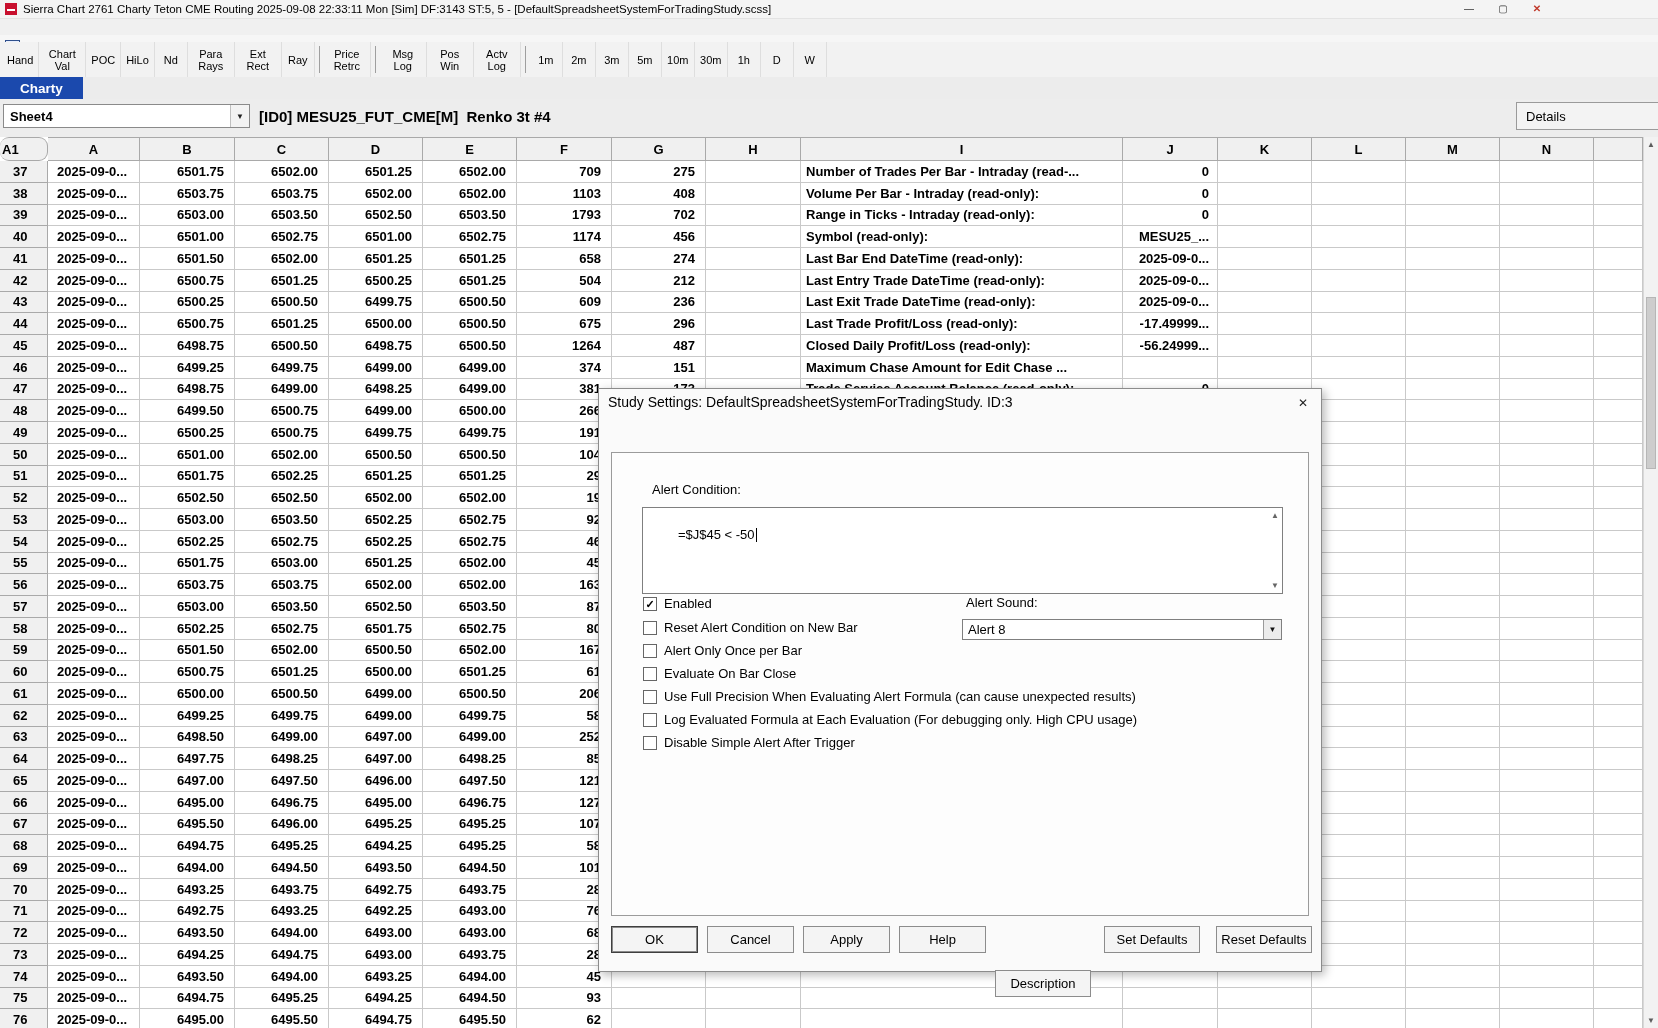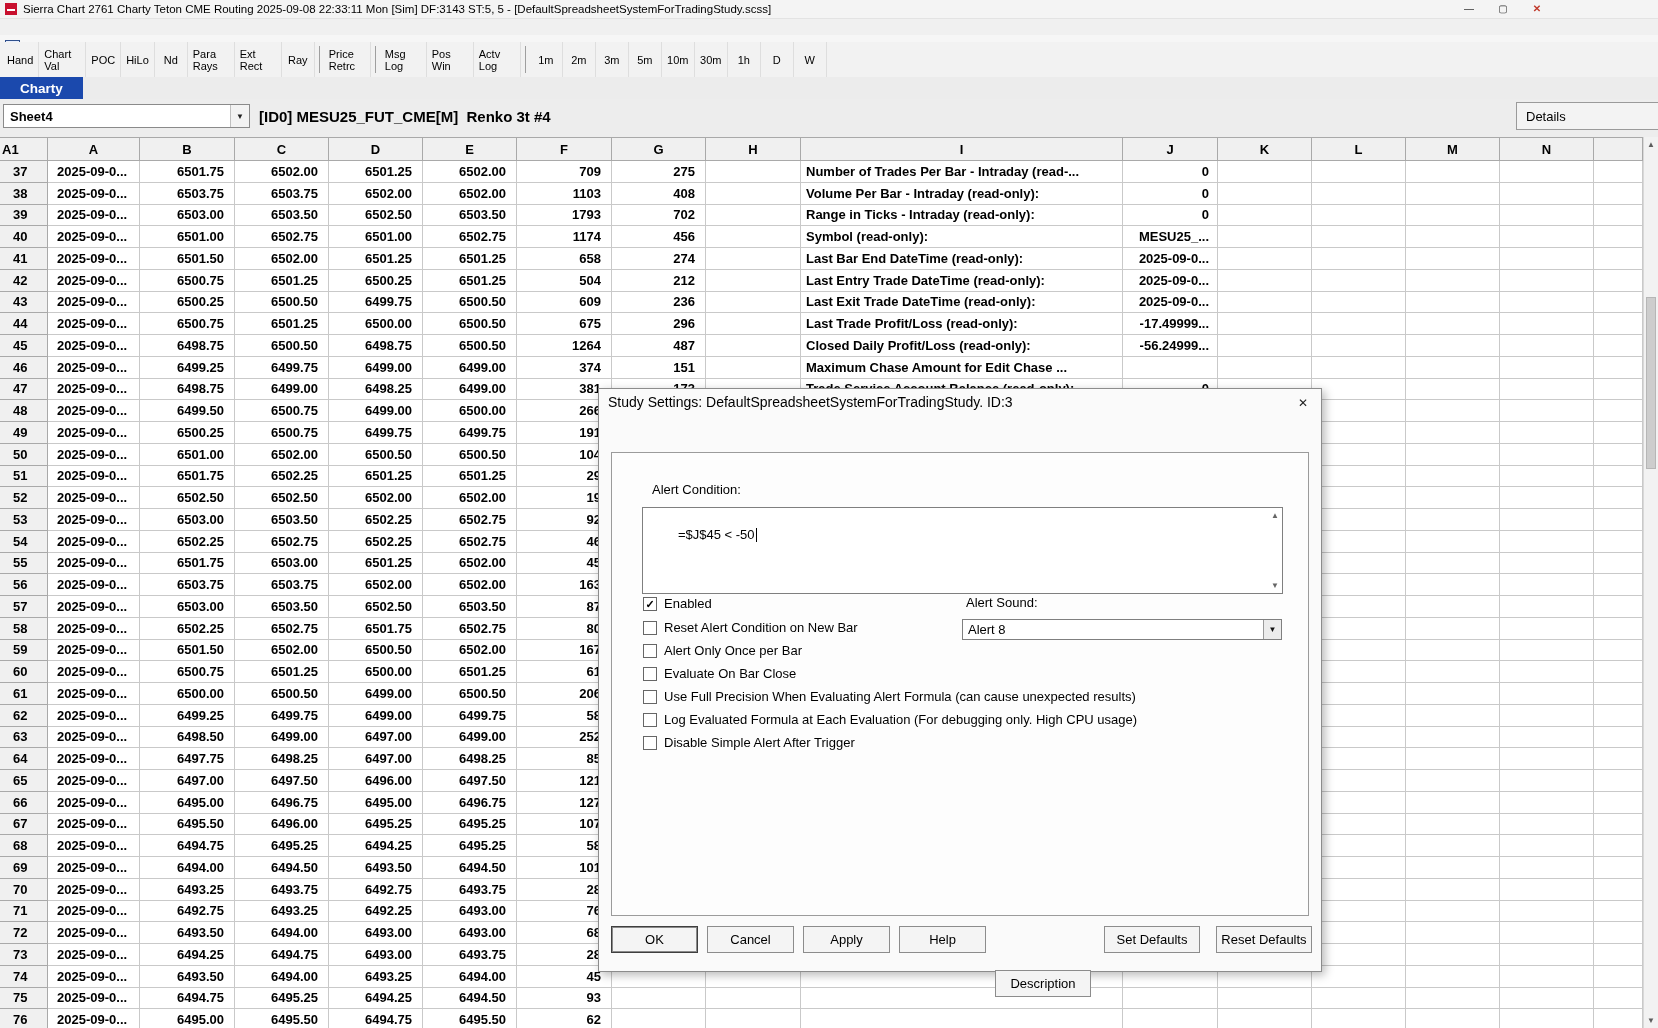--- a/index.html
+++ b/index.html
@@ -22,21 +22,21 @@
     border-bottom:1px solid #dcdcdc;display:flex;align-items:center;padding-left:5px;font-size:13px;margin-top:17px;}
   .mdi-icon{width:13px;height:13px;margin-right:7px;border:1px solid #30508c;background:#e8eefc;position:relative;flex:0 0 auto;}
   .mdi-icon:after{content:"";position:absolute;left:1px;top:1px;right:1px;height:3px;background:#c8102e;}
   .menu-item{padding:0 8px;line-height:23px;cursor:default;}
   .mdi-controls{position:absolute;left:1518px;top:0;height:23px;display:flex;align-items:center;gap:8px;
     font-size:10px;color:#444;}
   
   .toolbar{position:absolute;top:42px;left:0;right:0;height:35px;background:#f2f2f2;
     border-bottom:1px solid #c6c6c6;display:flex;align-items:stretch;padding-left:2px;}
   .tb-btn{max-width:36px;min-width:22px;padding:1px 5px;display:flex;align-items:center;justify-content:center;
-    font-size:11px;line-height:12px;border-right:1px solid #dedede;cursor:default;}
+    text-align:center;font-size:11px;line-height:12px;border-right:1px solid #dedede;cursor:default;}
   .tb-sep{width:1px;background:#9f9f9f;margin:4px 4px;}
   
   .charty-row{position:absolute;top:77px;left:0;right:0;height:22px;background:#ececec;border-bottom:1px solid #d8d8d8;}
   .charty-tab{display:inline-flex;align-items:center;height:22px;padding:0 20px;
     color:#fff;font-weight:bold;font-size:13.5px;}
   
   .sheetbar{position:absolute;top:99px;left:0;right:0;height:38px;background:#ededed;}
   .sheet-combo{position:absolute;left:3px;top:5px;width:247px;height:24px;background:#fff;
     border:1px solid #8a8a8a;display:flex;align-items:stretch;box-sizing:border-box;}
   .sheet-combo .txt{flex:1;display:flex;align-items:center;padding-left:6px;font-weight:bold;font-size:13px;overflow:hidden;white-space:nowrap;}
@@ -51,21 +51,21 @@
     display:grid;grid-template-rows:24px;grid-auto-rows:21.75px;align-content:start;overflow:hidden;}
   .cell{box-sizing:border-box;border-right:1px solid #c9c9c9;border-bottom:1px solid #c9c9c9;
     display:flex;align-items:center;overflow:hidden;white-space:nowrap;font-size:13px;font-weight:bold;
     padding:0 5px;background:#fff;}
   .cell.num{justify-content:flex-end;padding-right:10px;}
   .cell.col-a{padding-left:9px;}
   .cell.col-i{padding-left:5px;}
   .cell.col-j{justify-content:flex-end;padding-right:8px;}
   .cell.hdr{background:#f0f0f0;border-color:#a9a9a9;border-top:1px solid #a9a9a9;
     justify-content:center;padding:0 2px;}
-  .cell.corner{justify-content:flex-start;}
+  .cell.corner{justify-content:flex-start;border-radius:9px;}
   .cell.rowhdr{background:#f0f0f0;border-color:#a9a9a9;justify-content:flex-start;padding-left:13px;}
   
   .vscroll{position:absolute;top:137px;right:0;width:15px;height:891px;background:#f2f2f2;
     border-left:1px solid #d8d8d8;box-sizing:border-box;}
   .vs-arrow{height:15px;display:flex;align-items:center;justify-content:center;font-size:8px;color:#5d5d5d;}
   .vs-arrow.down{position:absolute;bottom:0;left:0;right:0;}
   .vs-thumb{position:absolute;top:160px;left:2px;right:2px;height:170px;background:#cdcdcd;border:1px solid #b6b6b6;}
   
   .dialog{position:absolute;left:598px;top:388px;width:724px;height:584px;background:#fafafa;
     border:1px solid #8c8c8c;box-shadow:3px 3px 9px rgba(0,0,0,0.28);z-index:20;font-size:13px;box-sizing:border-box;}

